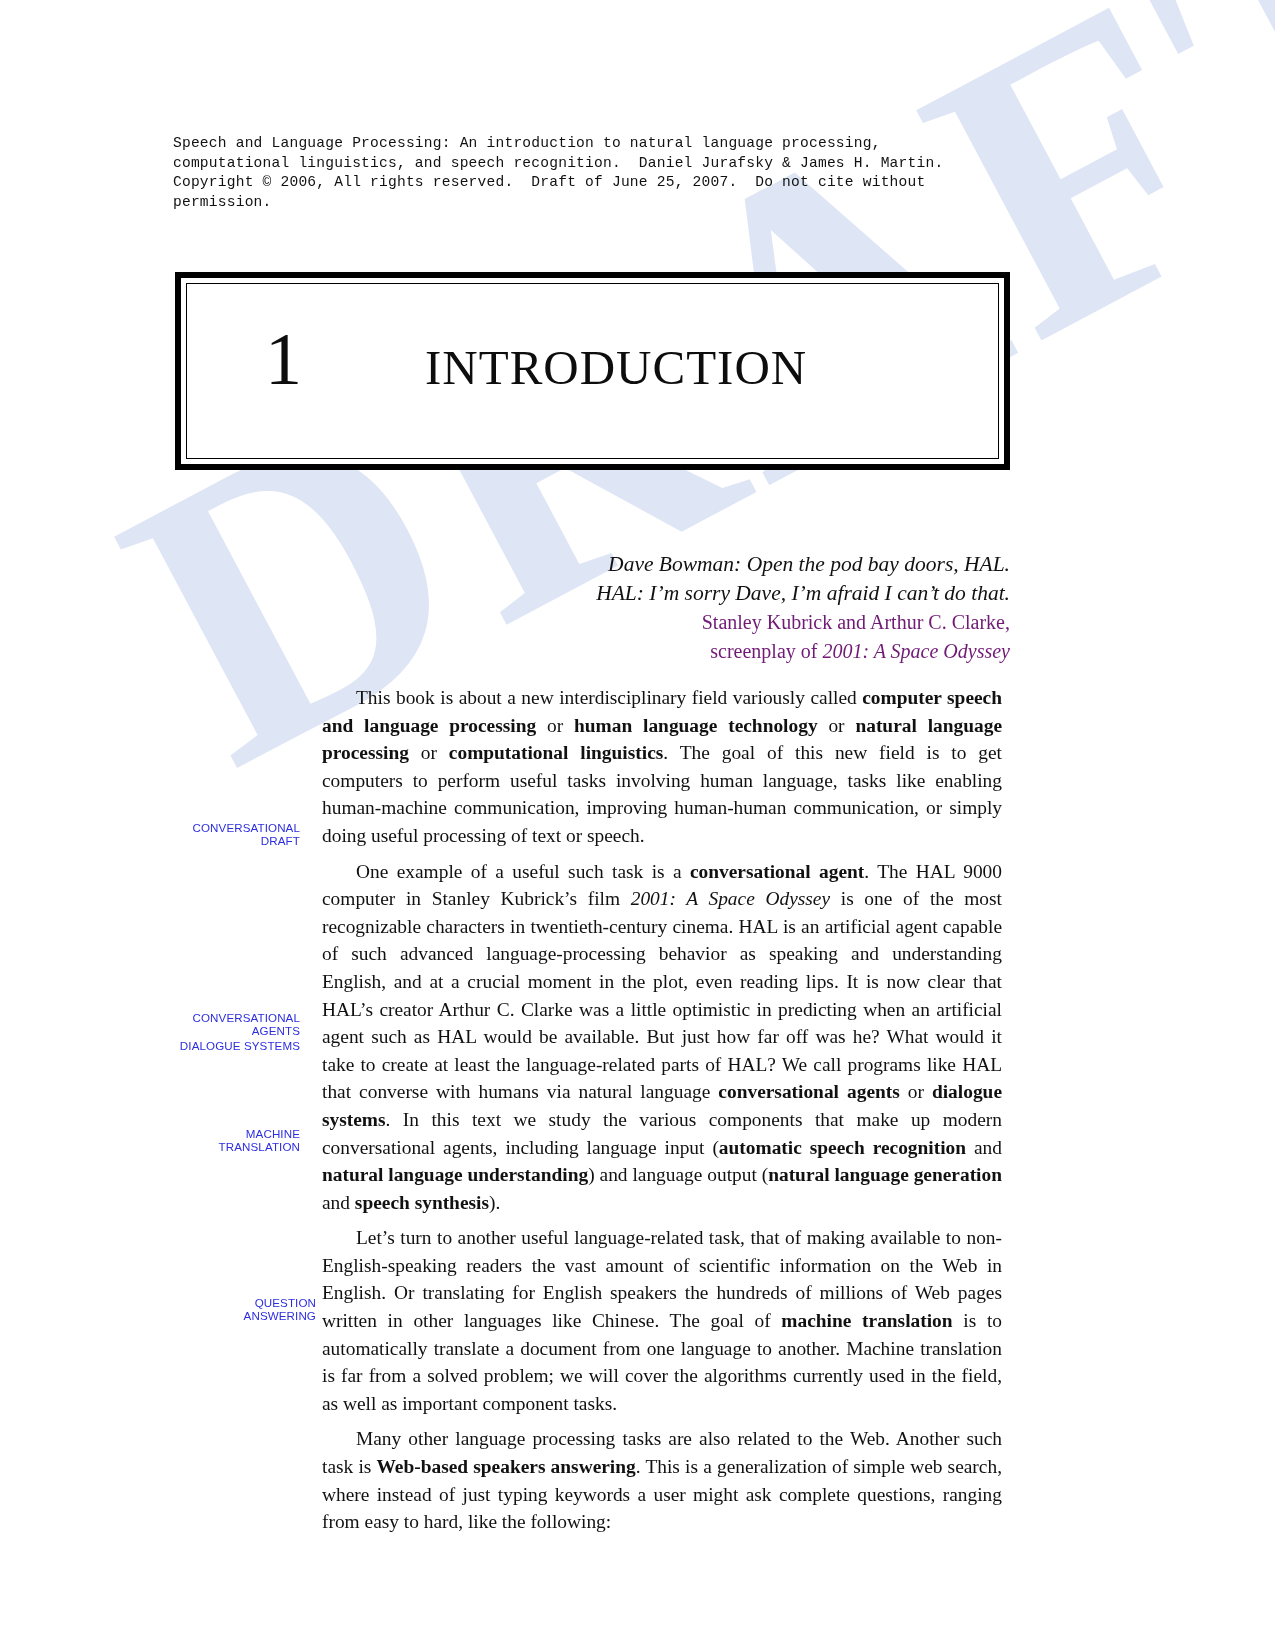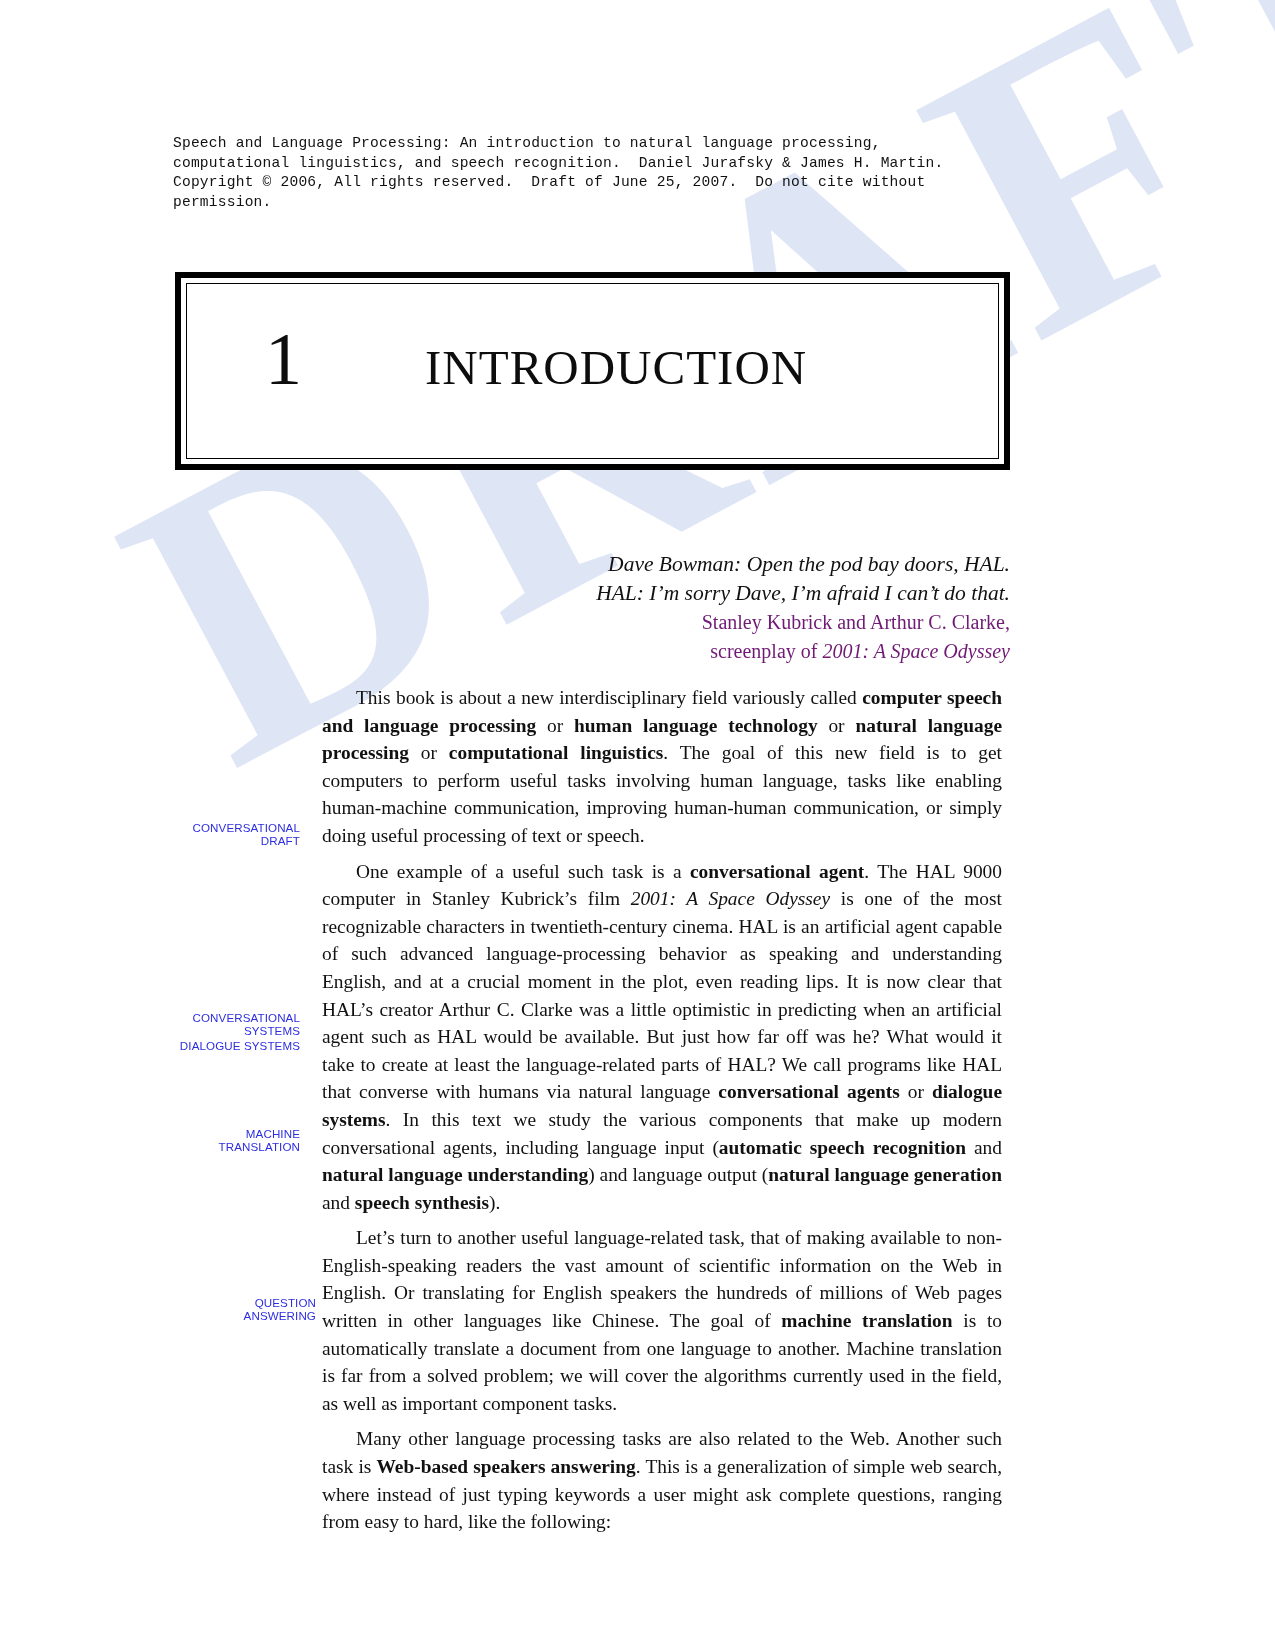--- a/index.html
+++ b/index.html
@@ -190,21 +190,21 @@
     <div class="epigraph-attrib">Stanley Kubrick and Arthur C. Clarke,</div>
     <div class="epigraph-attrib"><span>screenplay of </span><em>2001: A Space Odyssey</em></div>
   </div>
 
   <div class="margin-note mn-1">
     <div>CONVERSATIONAL</div>
     <div>DRAFT</div>
   </div>
   <div class="margin-note mn-2">
     <div>CONVERSATIONAL</div>
-    <div>SYSTEMS</div>
+    <div>AGENTS</div>
   </div>
   <div class="margin-note mn-3">
     <div>DIALOGUE SYSTEMS</div>
   </div>
   <div class="margin-note mn-4">
     <div>MACHINE</div>
     <div>TRANSLATION</div>
   </div>
   <div class="margin-note mn-5">
     <div>QUESTION</div>

